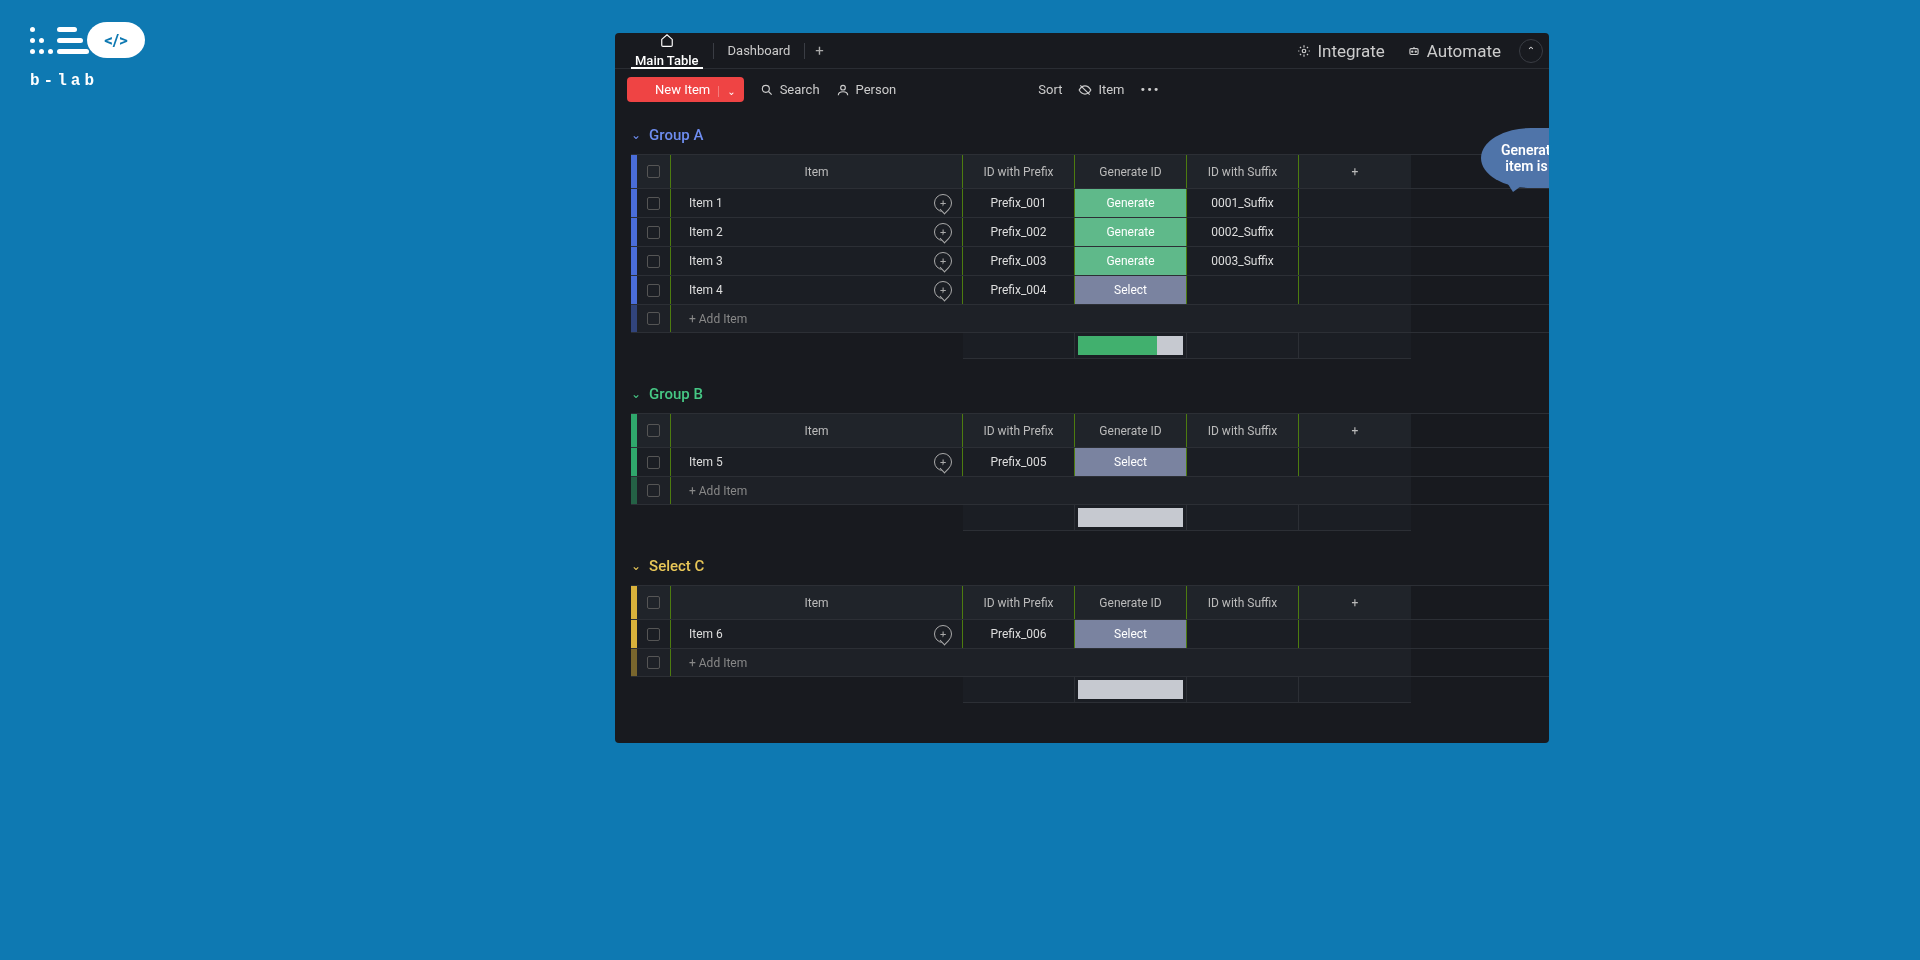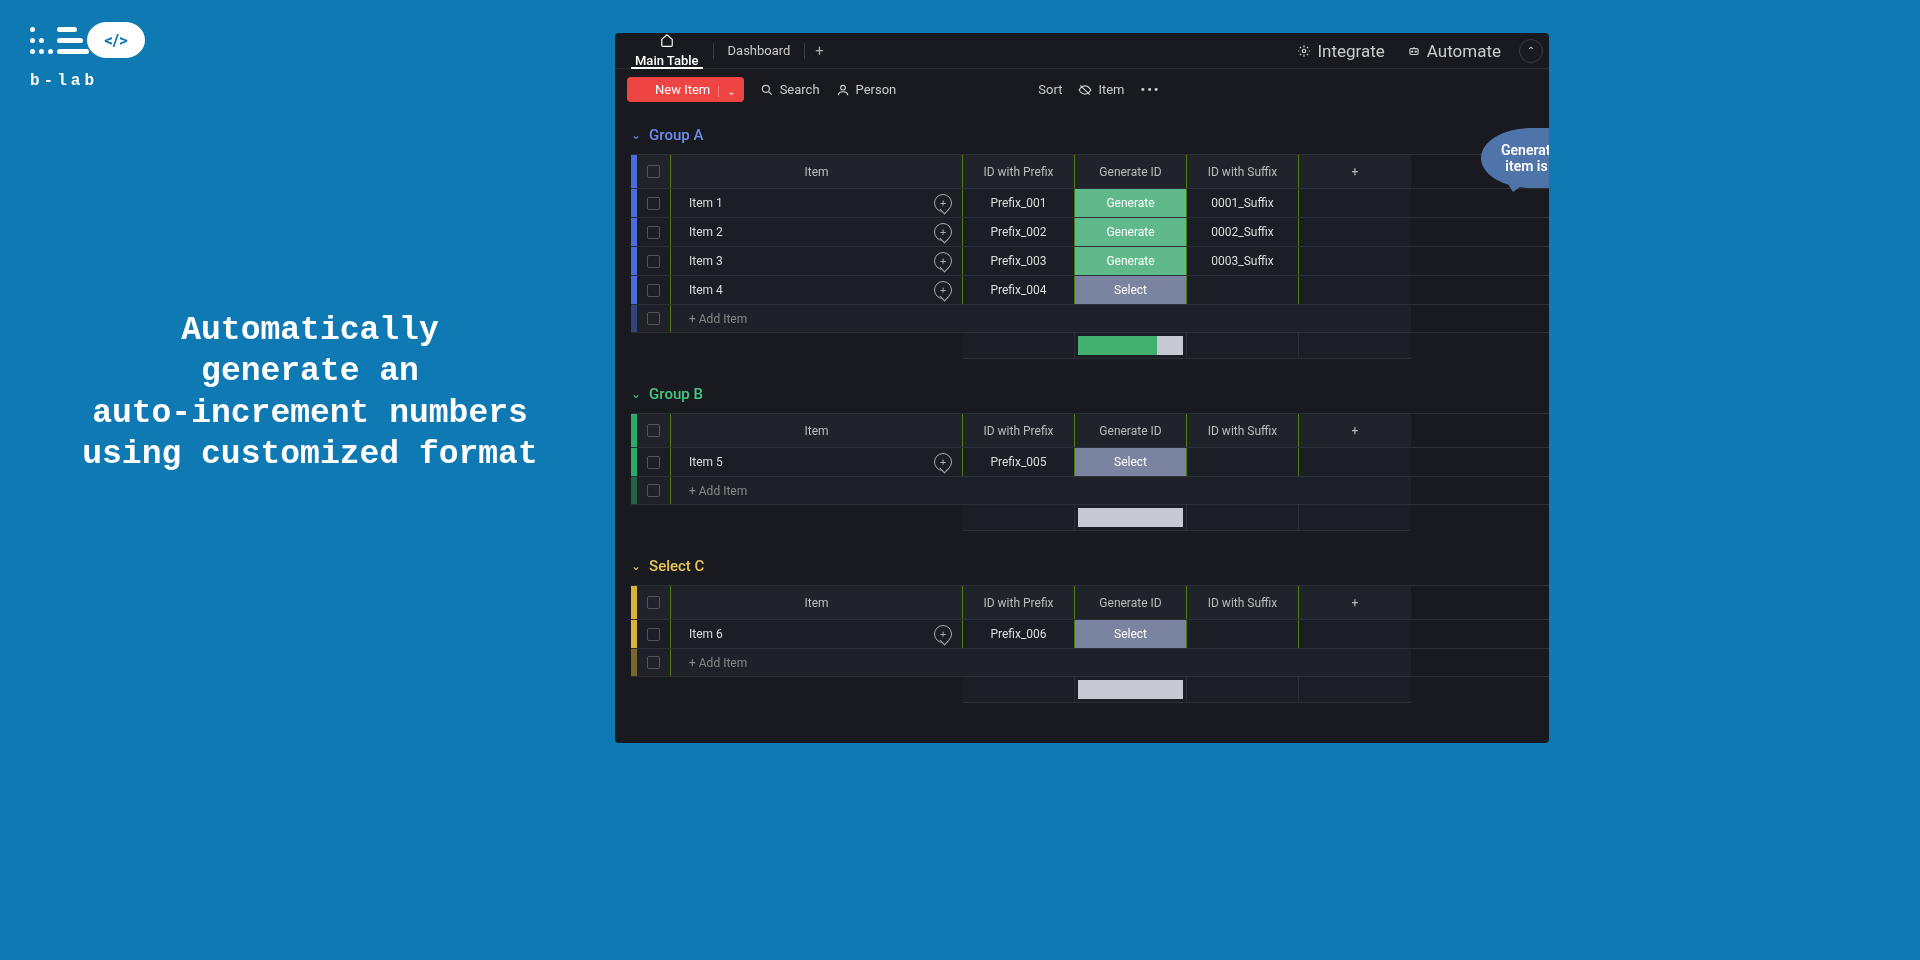--- a/index.html
+++ b/index.html
@@ -369,24 +369,20 @@
         <div class="logo-line" style="width:20px"></div>
         <div class="logo-line" style="width:26px"></div>
         <div class="logo-line" style="width:32px"></div>
       </div>
       <div class="logo-pill">
           <span class="logo-pill-inner">&lt;/&gt;</span>
         </div>
     </div>
     <div class="logo-text">b-lab</div>
   </div>
-  <div class="marketing-headline">Automatically
-generate an
-auto-increment numbers
-using customized format</div>
 </div>
 
 <div class="app-frame">
 
   <div class="top-tabs">
     <div class="tab active">
       <span class="icon">
         <svg width="14" height="14" viewBox="0 0 24 24" fill="none" stroke="#fff" stroke-width="2">
             <path d="M3 11l9-8 9 8v10a2 2 0 0 1-2 2H5a2 2 0 0 1-2-2z"></path>
           </svg>

